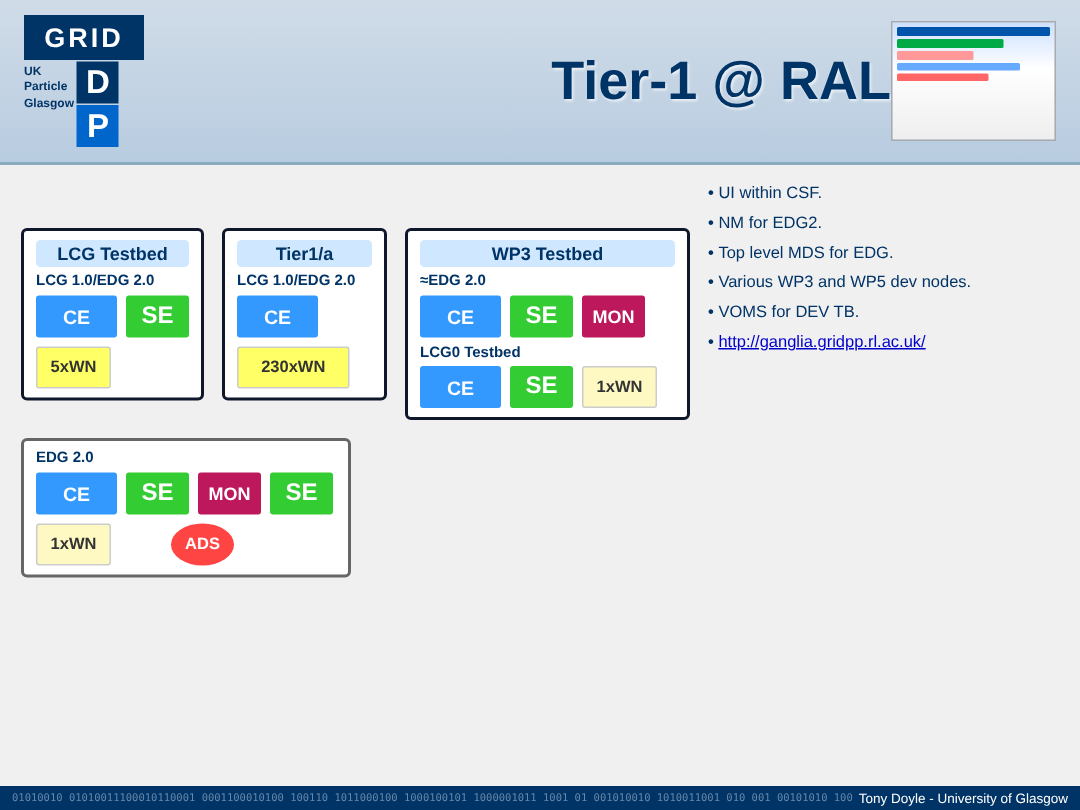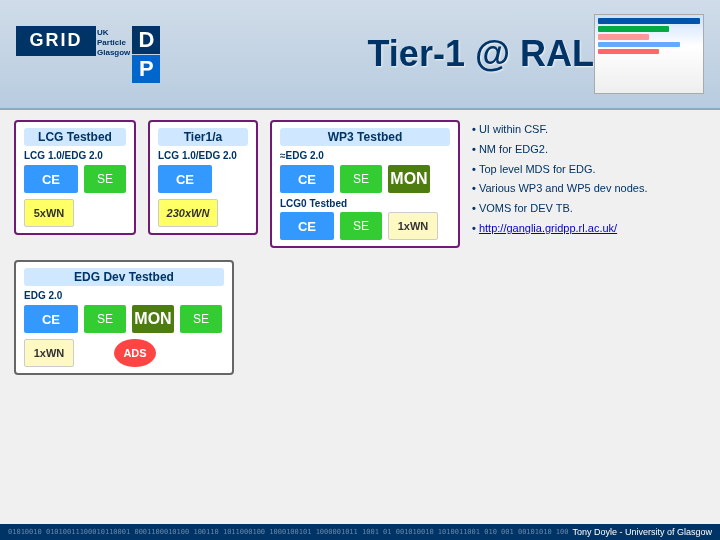--- a/index.html
+++ b/index.html
@@ -89,24 +89,25 @@
     }
 
     
     .sections-row {
       display: flex;
       gap: 12px;
       align-items: flex-start;
     }
 
     .testbed-box {
-      border: 2px solid #701a75;
+      border: 2px solid #0f172a;
       border-radius: 4px;
       padding: 6px 8px;
       background: white;
+      margin-top: 32px;
     }
     .lcg-version {
       font-size: 10px;
       font-weight: bold;
       color: #003366;
       margin-bottom: 4px;
     }
     .node-row {
       display: flex;
       gap: 6px;
@@ -122,34 +123,34 @@
       width: 54px;
       height: 28px;
       display: flex;
       align-items: center;
       justify-content: center;
       border-radius: 2px;
     }
     .se-box {
       background: #33cc33;
       color: white;
-      font-weight: normal;
-      font-size: 12px;
+      font-weight: bold;
+      font-size: 16px;
       width: 42px;
       height: 28px;
       display: flex;
       align-items: center;
       justify-content: center;
       border-radius: 2px;
     }
     .mon-box {
-      background: #4d7c0f;
-      color: white;
-      font-weight: bold;
-      font-size: 16px;
+      background: #be185d;
+      color: white;
+      font-weight: bold;
+      font-size: 12px;
       width: 42px;
       height: 28px;
       display: flex;
       align-items: center;
       justify-content: center;
       border-radius: 2px;
     }
     .wn-box {
       background: #ffff66;
       color: #333;
@@ -251,21 +252,21 @@
     .approx-sign {
       font-size: 10px;
     }
   </style>
 </head>
 <body>
 
 <div class="header">
   <div class="logo-area">
     <div style="display:flex; gap:2px; align-items:flex-start;">
-      <div style="display:flex; flex-direction:row; gap:1px;">
+      <div style="display:flex; flex-direction:column; gap:1px;">
         <div class="grid-box">GRID</div>
         <div style="display:flex; gap:2px;">
           <div style="display:flex; flex-direction:column; font-size:8px; font-weight:bold; color:#003366; line-height:1.3; padding-top:2px;">
             <span>UK</span>
             <span>Particle</span>
             <span>Glasgow</span>
           </div>
           <div style="display:flex; flex-direction:column; gap:1px;">
             <div style="background:#003366; color:white; font-size:22px; font-weight:bold; width:28px; height:28px; display:flex; align-items:center; justify-content:center;">D</div>
             <div style="background:#0066cc; color:white; font-size:22px; font-weight:bold; width:28px; height:28px; display:flex; align-items:center; justify-content:center;">P</div>
@@ -304,21 +305,21 @@
       </div>
     </div>
 
     <div class="testbed-box" style="min-width:110px;">
       <div class="section-header">Tier1/a</div>
       <div class="lcg-version">LCG 1.0/EDG 2.0</div>
       <div class="node-row">
         <div class="ce-box">CE</div>
       </div>
       <div style="margin-top:6px;">
-        <div class="wn-box" style="width:60px;font-style:italic;">230xWN</div>
+        <div class="wn-box" style="width:75px;">230xWN</div>
       </div>
     </div>
 
     <div class="testbed-box" style="min-width:190px;">
       <div class="section-header">WP3 Testbed</div>
       <div class="lcg-version">
         <span class="approx-sign">≈</span><span>EDG 2.0</span>
       </div>
       <div class="node-row">
         <div class="ce-box">CE</div>
@@ -341,21 +342,20 @@
         <li><span>Various WP3 and WP5 dev nodes.</span></li>
         <li><span>VOMS for DEV TB.</span></li>
         <li><span class="info-link">http://ganglia.gridpp.rl.ac.uk/</span></li>
       </ul>
     </div>
 
   </div>
 
   <div class="bottom-row">
     <div class="edg-dev-box">
-      <div class="section-header">EDG Dev Testbed</div>
       <div class="lcg-version">EDG 2.0</div>
       <div class="node-row">
         <div class="ce-box">CE</div>
         <div class="se-box">SE</div>
         <div class="mon-box">MON</div>
         <div class="se-box">SE</div>
       </div>
       <div style="display:flex; gap:40px; margin-top:6px; align-items:center;">
         <div class="wn-box wn-box-green">1xWN</div>
         <div class="wn-box wn-box-red" style="width:42px; height:28px; border-radius:50%; border:none;">ADS</div>

